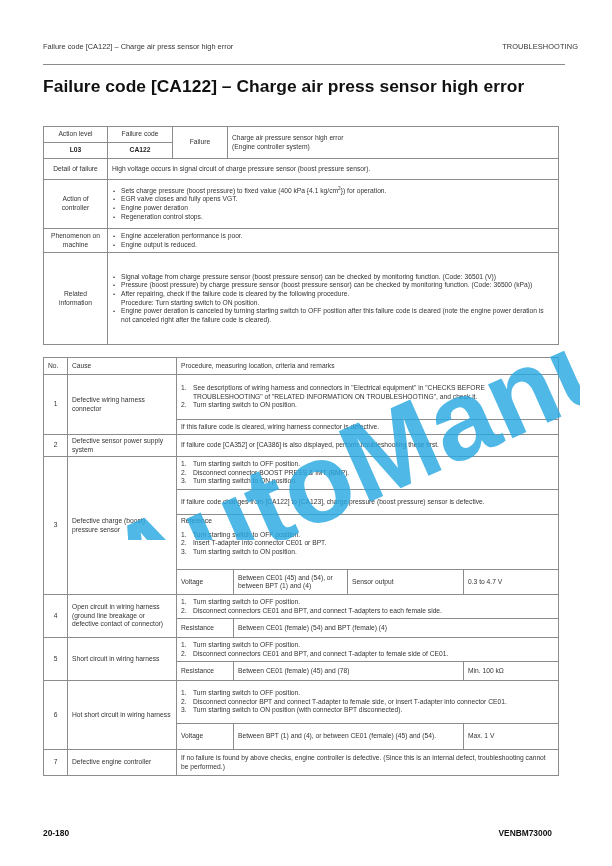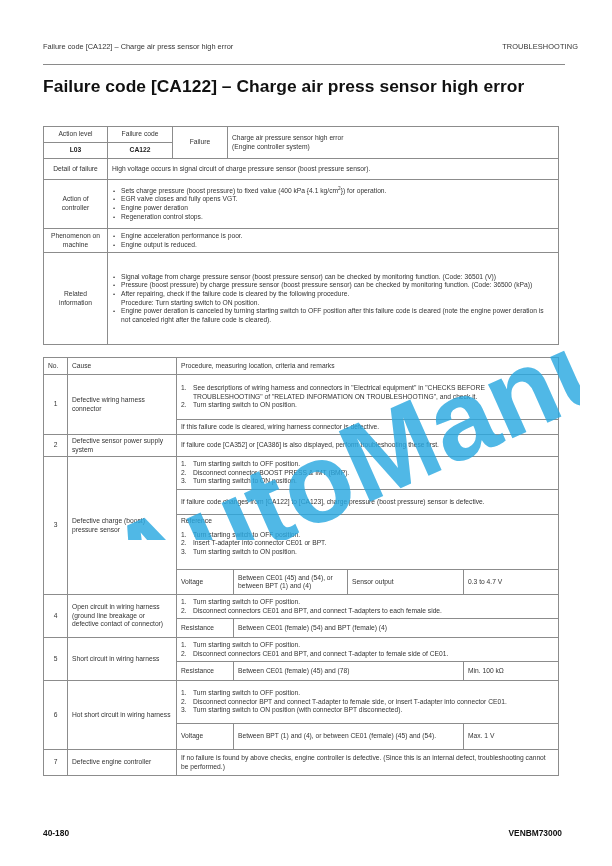--- a/index.html
+++ b/index.html
@@ -17,21 +17,21 @@
   #t2 { left:43px; top:357px; width:516px; }
   ul.bl { margin:0; padding:0; list-style:none; }
   ul.bl li { position:relative; padding-left:9px; }
   ul.bl li::before { content:"\2022"; position:absolute; left:1px; top:0; font-size:6px; }
   ol.nl { margin:0; padding:0; list-style:none; }
   ol.nl li { position:relative; padding-left:12px; }
   ol.nl li .n { position:absolute; left:0; }
   .sub { font-size:70%; vertical-align:super; line-height:0; }
   .watermark { position:absolute; left:60px; top:300px; width:520px; height:240px; pointer-events:none; }
   .footer-left { position:absolute; left:43px; top:828px; font-size:8.4px; font-weight:bold; color:#111; }
-  .footer-right { position:absolute; right:50px; top:828px; font-size:8.4px; font-weight:bold; color:#111; }
+  .footer-right { position:absolute; right:60px; top:828px; font-size:8.4px; font-weight:bold; color:#111; }
 </style>
 </head>
 <body>
 
 <div class="hdr-left">Failure code [CA122] – Charge air press sensor high error</div>
 <div class="hdr-right">TROUBLESHOOTING</div>
 <div class="hdr-rule"></div>
 
 <h1 class="title" style="margin:0;">Failure code [CA122] – Charge air press sensor high error</h1>
 
@@ -215,14 +215,14 @@
     <td>Defective engine controller</td>
     <td colspan="4">If no failure is found by above checks, engine controller is defective. (Since this is an internal defect, troubleshooting cannot be performed.)</td>
   </tr>
 </tbody>
   </table>
 
 <svg class="watermark" viewBox="0 0 520 240" xmlns="http://www.w3.org/2000/svg">
   <text x="10" y="215" transform="rotate(-24 260 120)" font-family="Liberation Sans, sans-serif" font-size="112" font-weight="bold" fill="#29a8e0" fill-opacity="0.82">AutoManual</text>
 </svg>
 
-<div class="footer-left">40-180</div>
+<div class="footer-left">20-180</div>
 <div class="footer-right">VENBM73000</div>
 
 </body></html>

